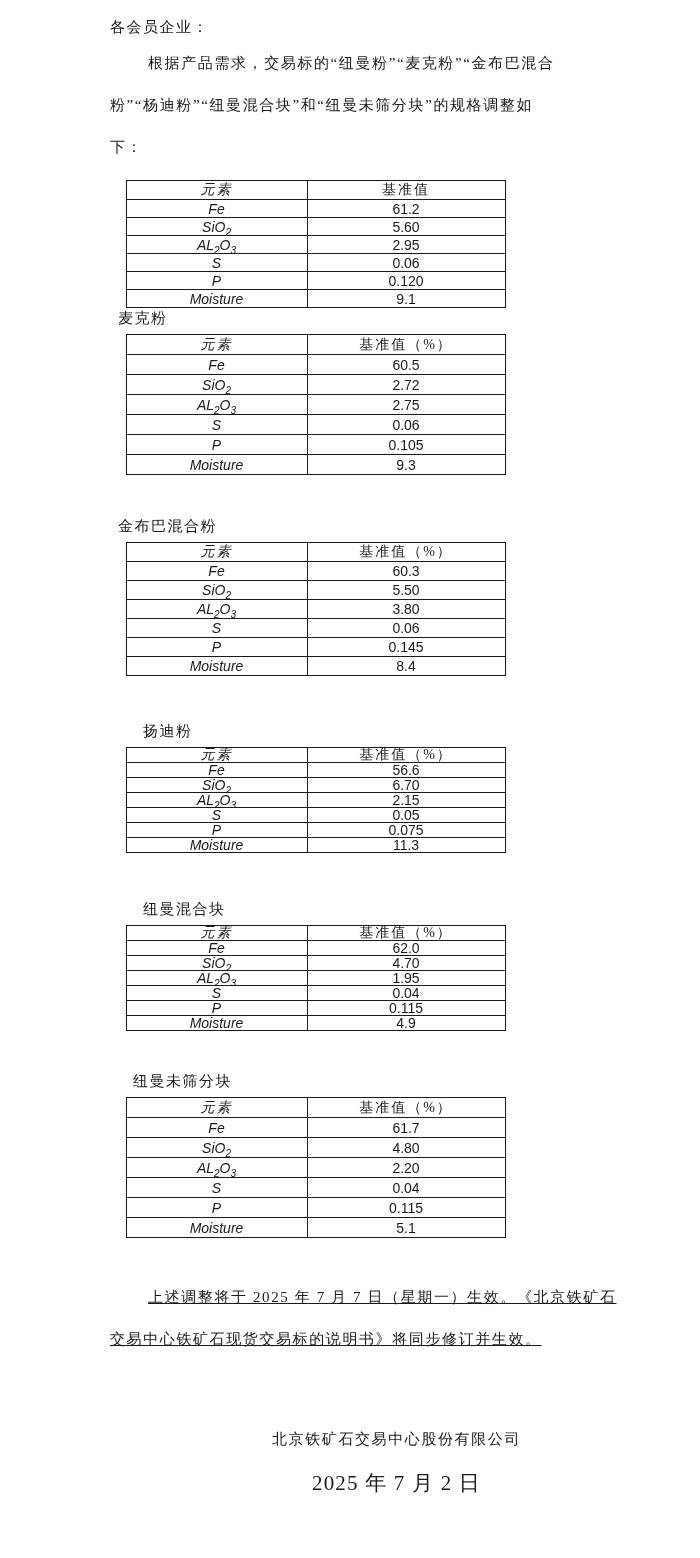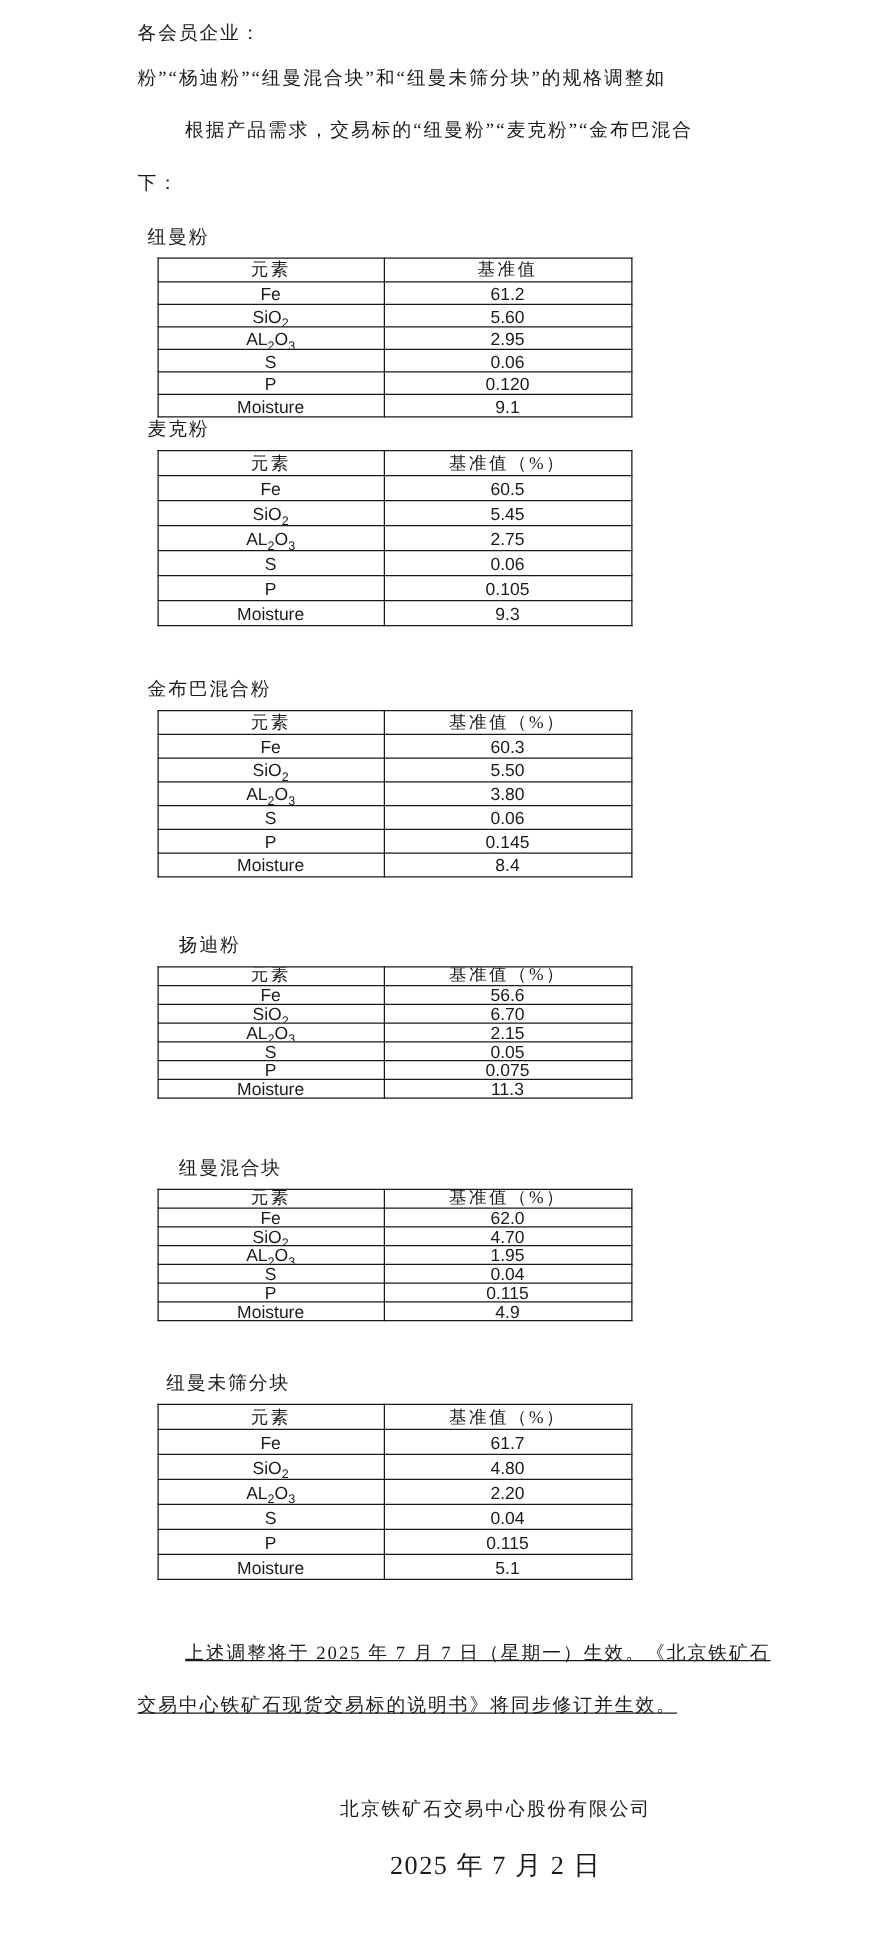--- a/index.html
+++ b/index.html
@@ -62,21 +62,21 @@
     width: 377px;
     table-layout: fixed;
   }
   table.spec th, table.spec td {
     border: 1px solid #1a1a1a;
     text-align: center;
     vertical-align: middle;
     padding: 0;
     overflow: hidden;
   }
-  table.spec .c-el  { width: 180px; }
+  table.spec .c-el  { width: 180px; font-style: italic; }
   table.spec .c-val { width: 197px; }
   table.spec th {
     font-weight: normal;
     font-size: 14px;
     letter-spacing: 2px;
     font-family: "Liberation Serif", "DejaVu Serif", serif;
   }
   table.spec td {
     font-family: "Liberation Sans", "DejaVu Sans", sans-serif;
     font-size: 14px;
@@ -96,20 +96,21 @@
     text-decoration: underline;
   }
   
   .signature-area {
     margin-top: 52px;
     text-align: right;
   }
   .signature-inner {
     display: inline-block;
     text-align: center;
+    margin-top: 17px;
   }
   .company-line {
     font-size: 15px;
     letter-spacing: 1.6px;
     line-height: 20px;
     white-space: nowrap;
   }
   .date-line {
     margin-top: 24px;
     font-size: 21px;
@@ -119,27 +120,26 @@
   }
 </style>
 </head>
 <body>
 
 <div class="page">
 
   <div class="salutation">各会员企业：</div>
 
   <div class="para">
+    <div class="para-line indent">根据产品需求，交易标的“纽曼粉”“麦克粉”“金布巴混合</div>
     <div class="para-line">粉”“杨迪粉”“纽曼混合块”和“纽曼未筛分块”的规格调整如</div>
-    <div class="para-line indent">根据产品需求，交易标的“纽曼粉”“麦克粉”“金布巴混合</div>
     <div class="para-line">下：</div>
   </div>
 
   <div class="sec sec-1">
-    <div class="tbl-label lbl-ind-0">纽曼粉</div>
     <table class="spec rh18">
       <thead>
           <tr>
             <th class="c-el">元素</th>
             <th class="c-val">基准值</th>
           </tr>
         </thead>
       <tbody>
           <tr>
             <td class="c-el">Fe</td>
@@ -178,21 +178,21 @@
             <th class="c-val">基准值（%）</th>
           </tr>
         </thead>
       <tbody>
           <tr>
             <td class="c-el">Fe</td>
             <td class="c-val">60.5</td>
           </tr>
           <tr>
             <td class="c-el">SiO<sub>2</sub></td>
-            <td class="c-val">5.45</td>
+            <td class="c-val">2.72</td>
           </tr>
           <tr>
             <td class="c-el">AL<sub>2</sub>O<sub>3</sub></td>
             <td class="c-val">2.75</td>
           </tr>
           <tr>
             <td class="c-el">S</td>
             <td class="c-val">0.06</td>
           </tr>
           <tr>

